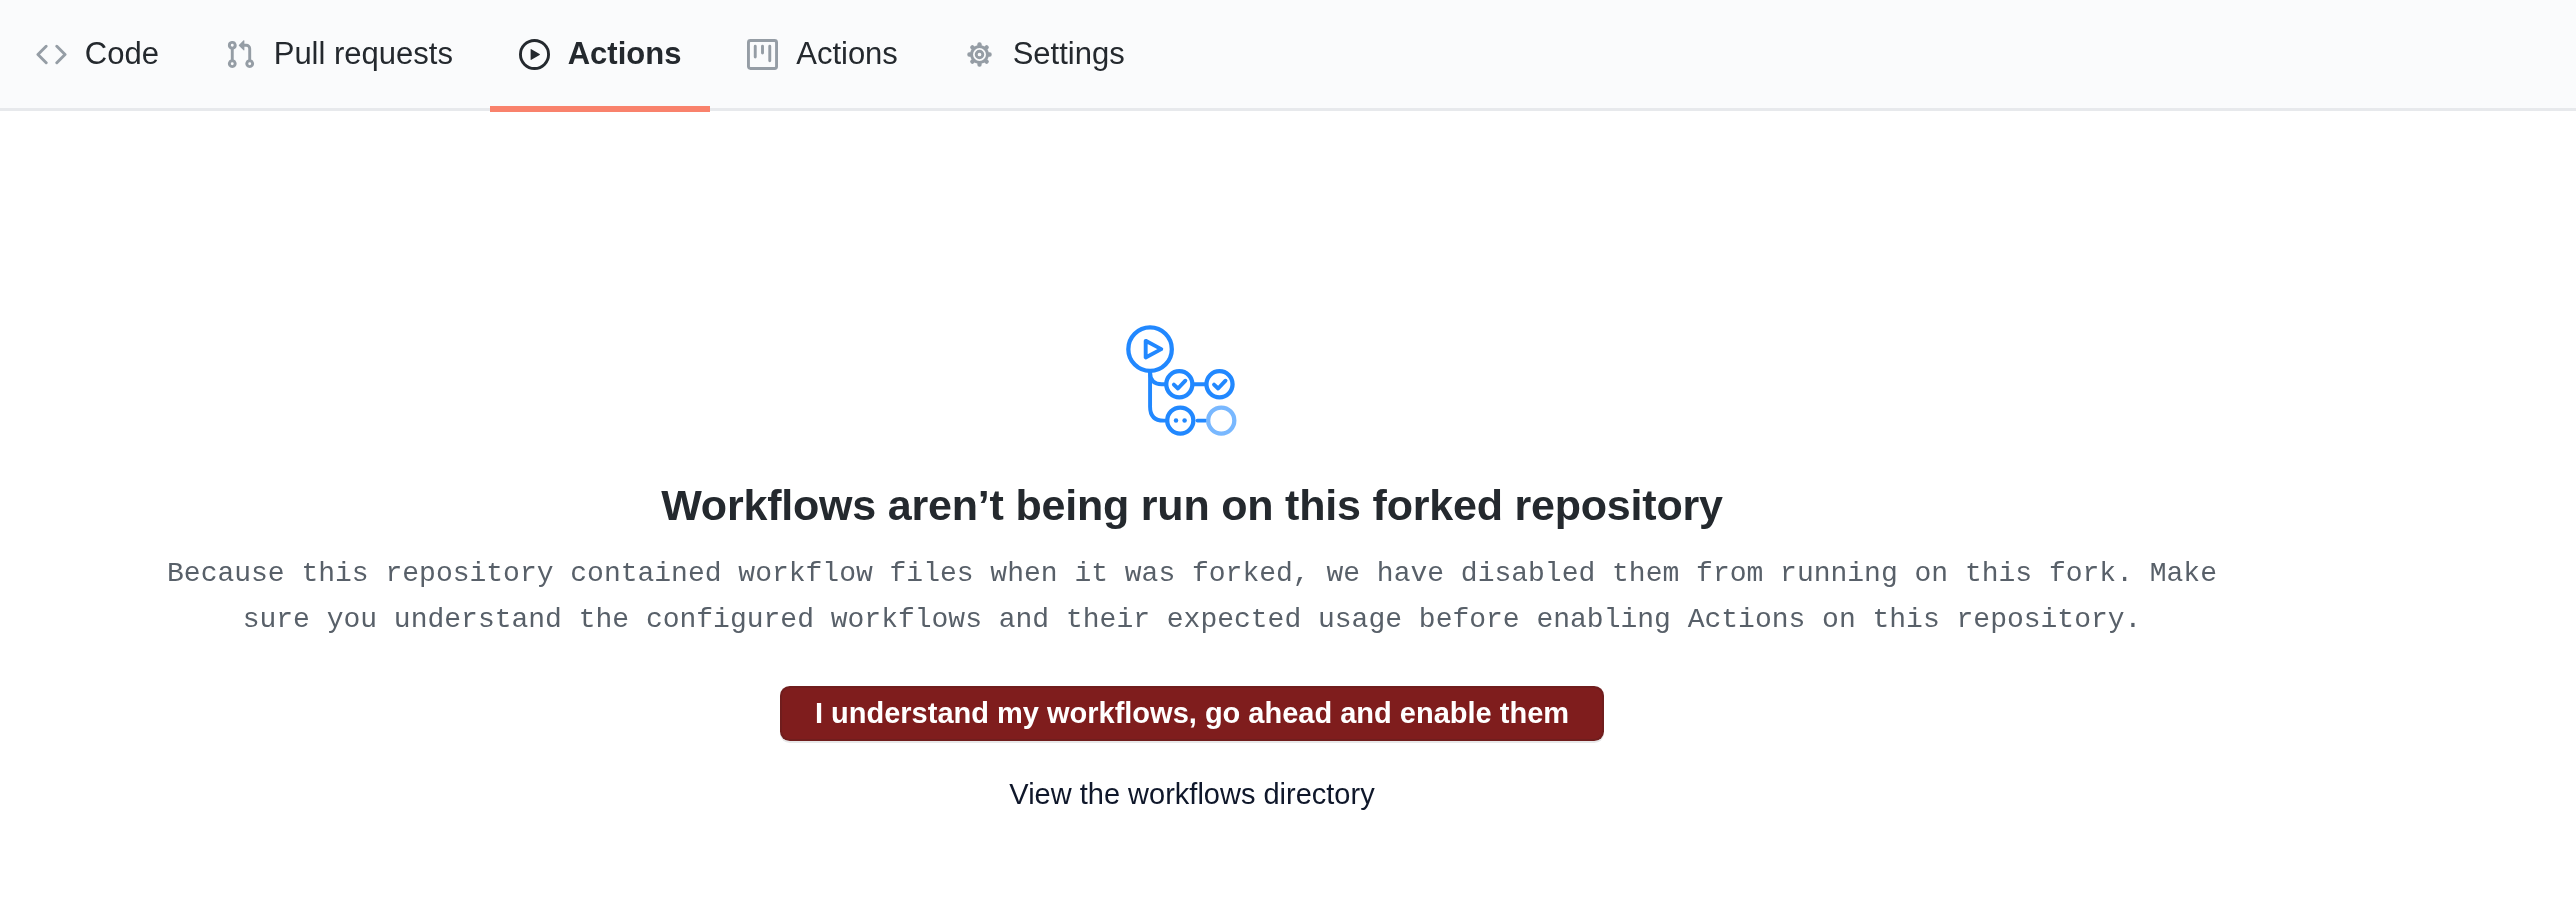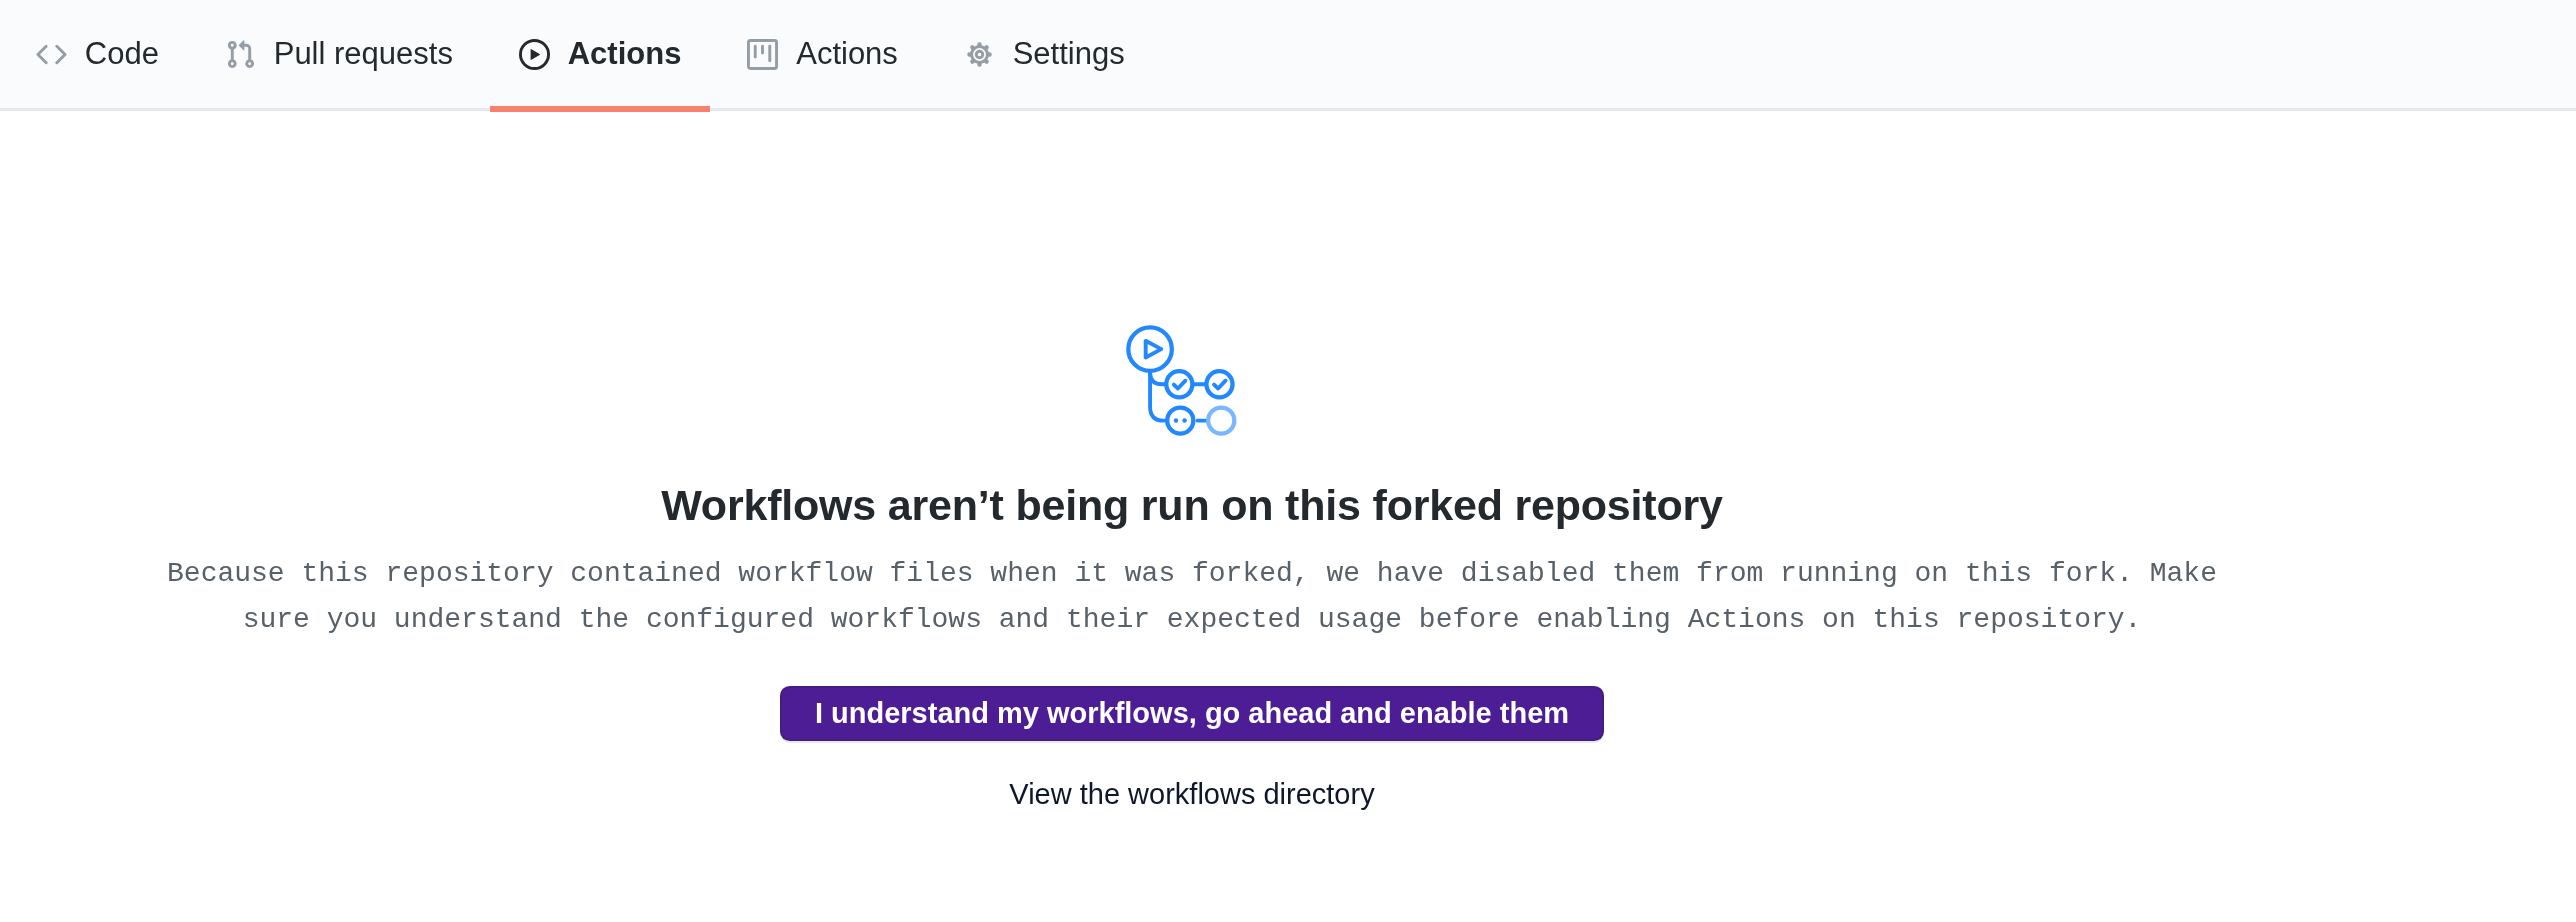--- a/index.html
+++ b/index.html
@@ -69,21 +69,21 @@
     color: #586069;
     font-family: Liberation Mono, monospace;
   }
   .primary-btn {
     display: inline-flex;
     align-items: center;
     justify-content: center;
     margin-top: 43px;
     height: 55px;
     padding: 0 33px;
-    background: #4c1d95;
+    background: #7f1d1d;
     border: 2px solid rgba(27,31,35,0.15);
     border-radius: 9.8px;
     box-shadow: 0 2px 0 rgba(27,31,35,0.1);
     color: #ffffff;
     font-size: 29px;
     font-weight: 700;
     font-family: "Liberation Sans", sans-serif;
     cursor: pointer;
     white-space: nowrap;
   }

